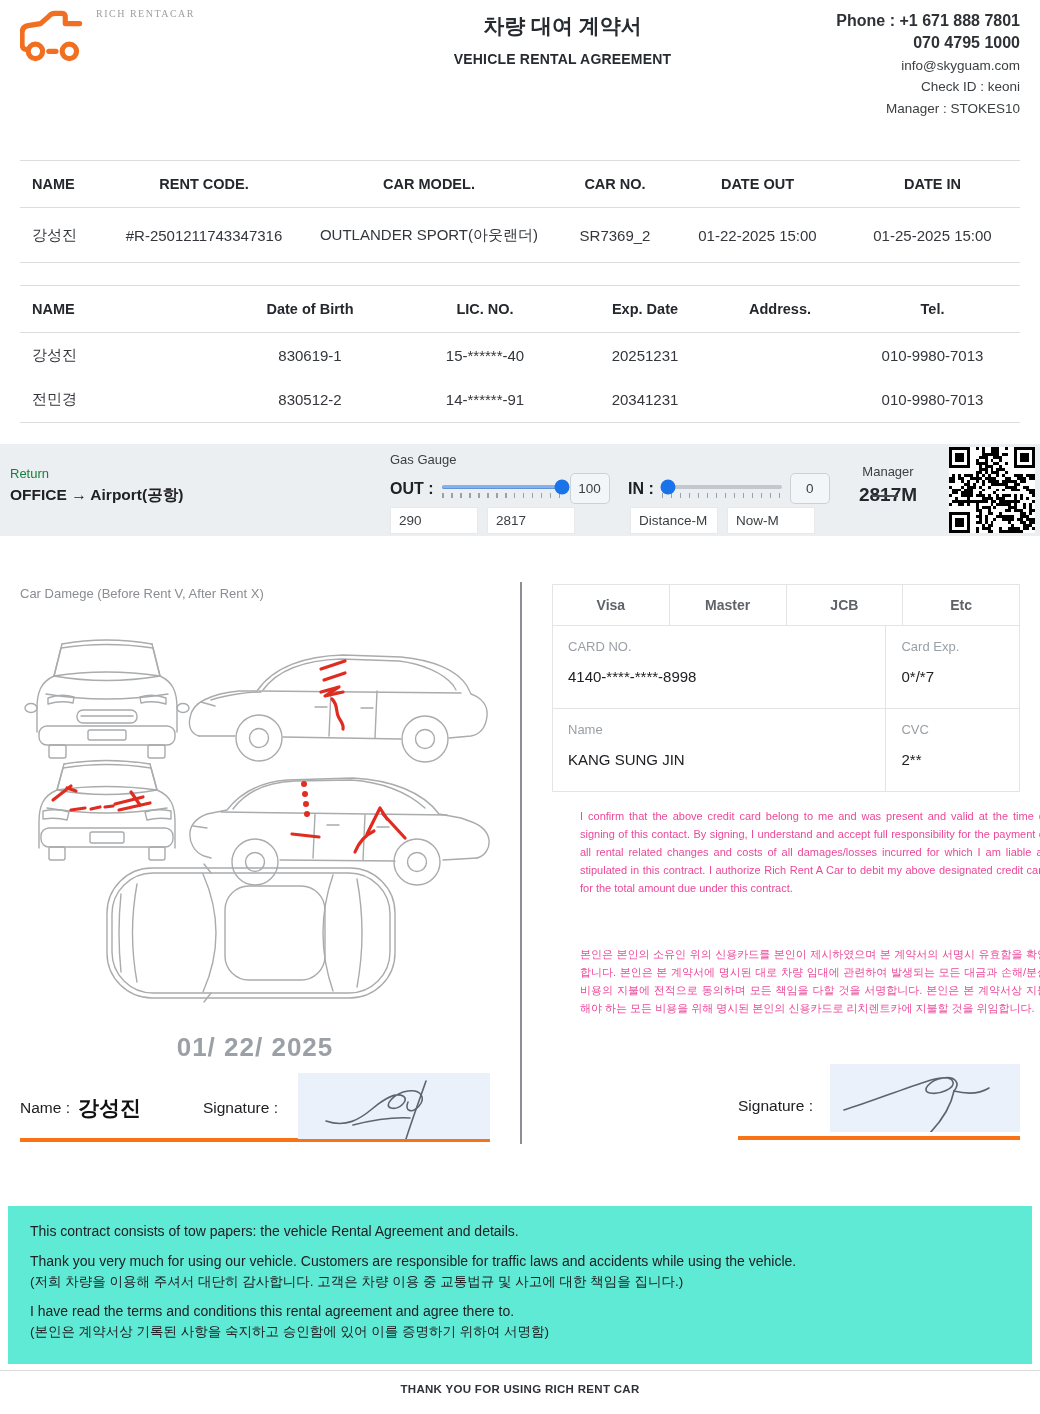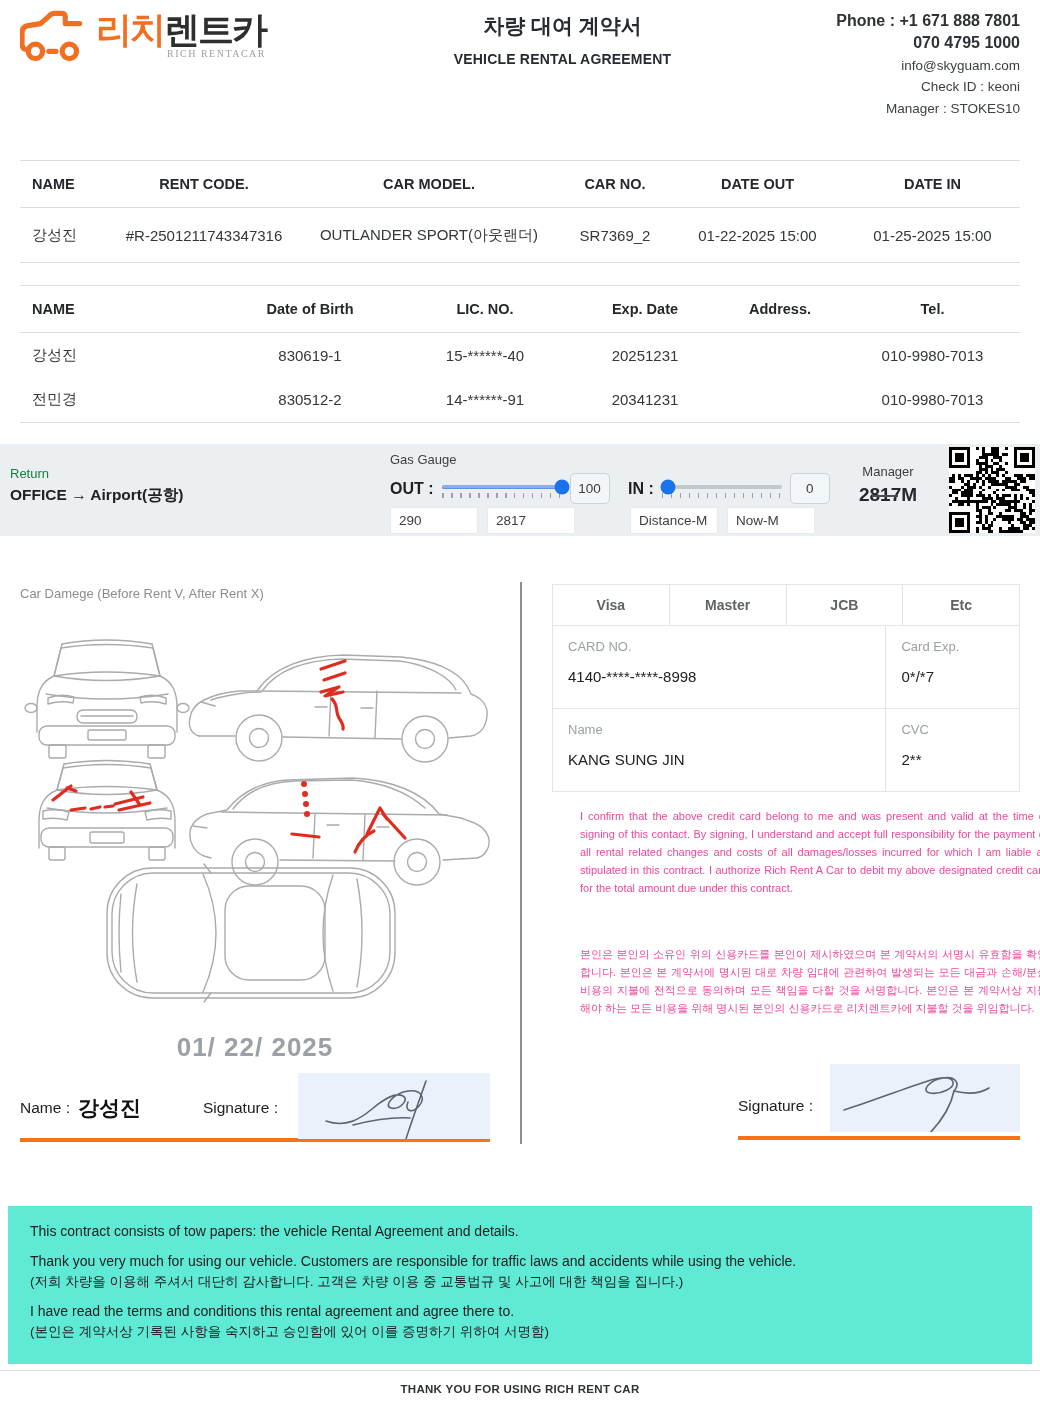--- a/index.html
+++ b/index.html
@@ -118,21 +118,20 @@
         <svg viewBox="0 0 70 54">
           <g fill="none" stroke="#f26f21" stroke-width="5" stroke-linecap="round" stroke-linejoin="round">
             <path d="M8,38 L6,38 Q2,38 2,32 L2,22 Q2,16 8,15 L20,13 L28,6 Q30,3 34,3 L41,3 Q44,3 44,7 L44,13 L58,13"></path>
             <circle cx="15" cy="40" r="7"></circle>
             <circle cx="48" cy="40" r="7"></circle>
             <path d="M28,40 L35,40"></path>
           </g>
         </svg>
       </div>
       <div class="logo-text">
-        <div class="logo-kr"><span class="orange">리치</span><span class="dark">렌트카</span></div>
         <div class="logo-sub">RICH RENTACAR</div>
       </div>
     </div>
     <div class="header-center">
       <div class="title-kr">차량 대여 계약서</div>
       <div class="title-en">VEHICLE RENTAL AGREEMENT</div>
     </div>
     <div class="header-right">
       <div class="ph">Phone : +1 671 888 7801</div>
       <div class="ph">070 4795 1000</div>

